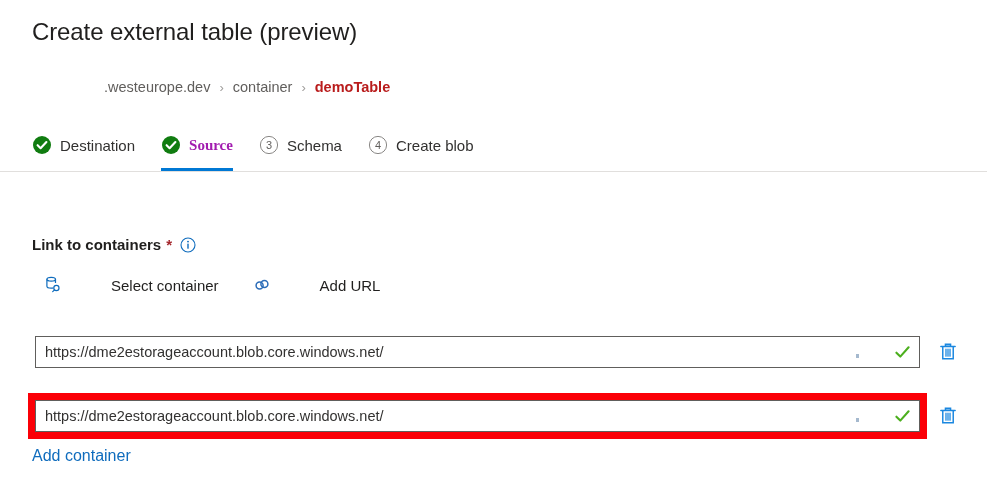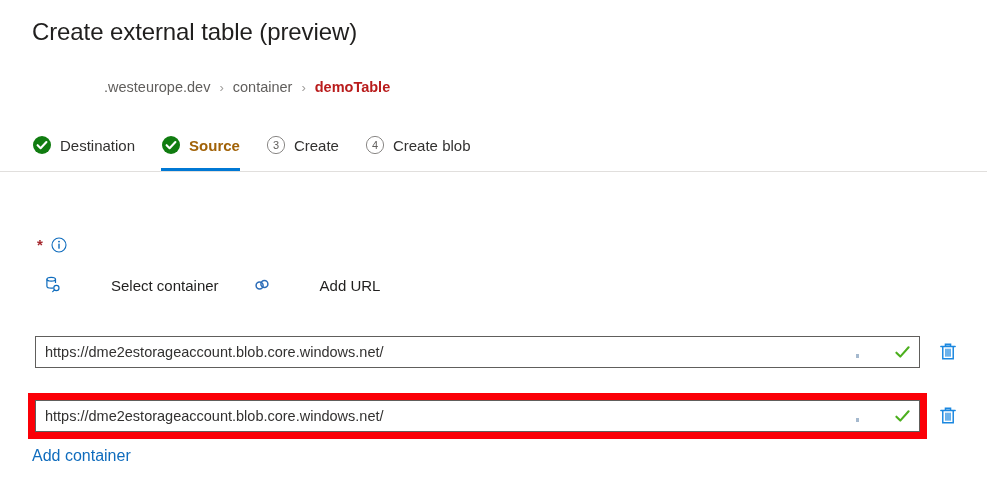--- a/index.html
+++ b/index.html
@@ -77,21 +77,22 @@
     flex: 0 0 auto;
     display: block;
   }
   .step-label {
     font-size: 15px;
     color: #323130;
     white-space: nowrap;
   }
   .step.active .step-label {
     font-weight: 700;
-    color: #a16207;
+    color: #a21caf;
+    font-family: Liberation Serif, serif;
   }
   .step.active::after {
     content: "";
     position: absolute;
     left: 0;
     right: 0;
     bottom: -9px;
     height: 3px;
     background: #0078d4;
   }
@@ -278,38 +279,39 @@
     <span class="step-label">Source</span>
   </div>
 
   <div class="step">
     <span class="step-icon">
       <svg viewBox="0 0 20 20" width="20" height="20">
         <circle cx="10" cy="10" r="8.6" fill="#ffffff" stroke="#8a8886" stroke-width="1"></circle>
         <text x="10" y="14" text-anchor="middle" font-family="Liberation Sans, sans-serif" font-size="11" fill="#605e5c">3</text>
       </svg>
     </span>
-    <span class="step-label">Create</span>
+    <span class="step-label">Schema</span>
   </div>
 
   <div class="step">
     <span class="step-icon">
       <svg viewBox="0 0 20 20" width="20" height="20">
         <circle cx="10" cy="10" r="8.6" fill="#ffffff" stroke="#8a8886" stroke-width="1"></circle>
         <text x="10" y="14" text-anchor="middle" font-family="Liberation Sans, sans-serif" font-size="11" fill="#605e5c">4</text>
       </svg>
     </span>
     <span class="step-label">Create blob</span>
   </div>
 
 </div>
 
 <div class="steps-rule"></div>
 
 <div class="field-label">
+  <span>Link to containers</span>
   <span class="req-star">*</span>
   <span class="info-icon">
     <svg viewBox="0 0 16 16" width="16" height="16">
       <circle cx="8" cy="8" r="7" fill="#ffffff" stroke="#0f6cbd" stroke-width="1.1"></circle>
       <circle cx="8" cy="4.6" r="0.95" fill="#0f6cbd"></circle>
       <rect x="7.3" y="6.6" width="1.4" height="5.1" rx="0.5" fill="#0f6cbd"></rect>
     </svg>
   </span>
 </div>
 

